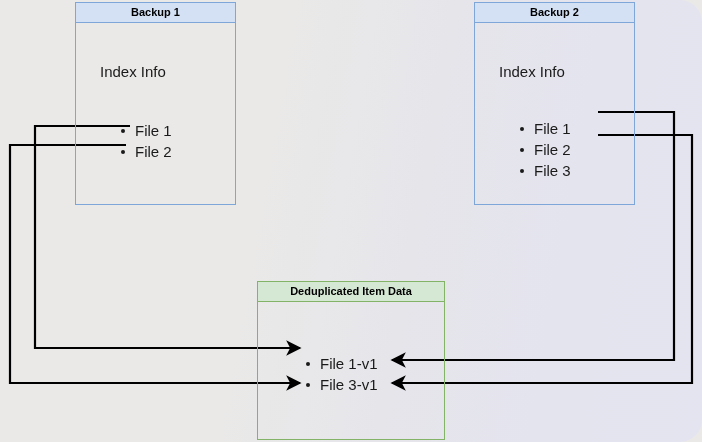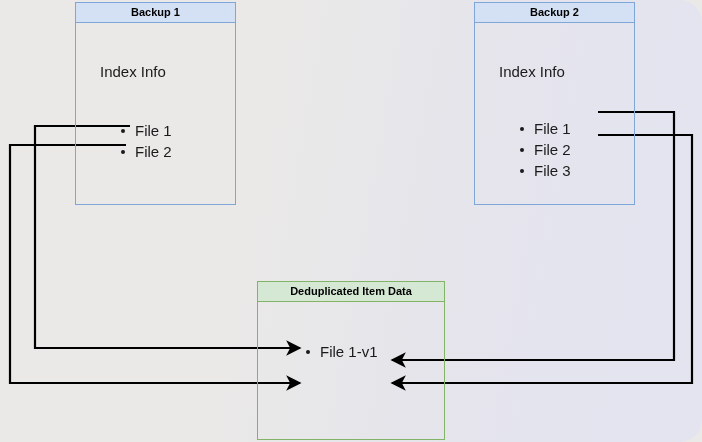--- a/index.html
+++ b/index.html
@@ -99,21 +99,21 @@
     left: 257px;
     top: 281px;
     width: 188px;
     height: 159px;
     border: 1px solid #82b366;
   }
   #dedup .node-header {
     background: #d5e8d4;
     border-bottom: 1px solid #82b366;
   }
-  #dedup .file-list { left: 46px; top: 39px; }
+  #dedup .file-list { left: 46px; top: 51px; }
 </style>
 </head>
 <body>
 
 <div id="canvas">
 
   <svg id="edge-layer" viewBox="0 0 702 442">
     <defs>
       <marker id="arrow-r" viewBox="0 0 10 10" refX="9" refY="5" markerWidth="7" markerHeight="7" orient="auto-start-reverse">
         <path d="M 0 0 L 10 5 L 0 10 L 2.6 5 z" fill="#000000"></path>
@@ -163,17 +163,20 @@
     </div>
   </div>
 
   <div class="node" id="dedup">
     <div class="node-header">Deduplicated Item Data</div>
     <div class="node-body">
       <ul class="file-list">
         <li>
           <span>File 1-v1</span>
         </li>
+        <li>
+          <span>File 3-v1</span>
+        </li>
       </ul>
     </div>
   </div>
 
 </div>
 
 </body></html>

